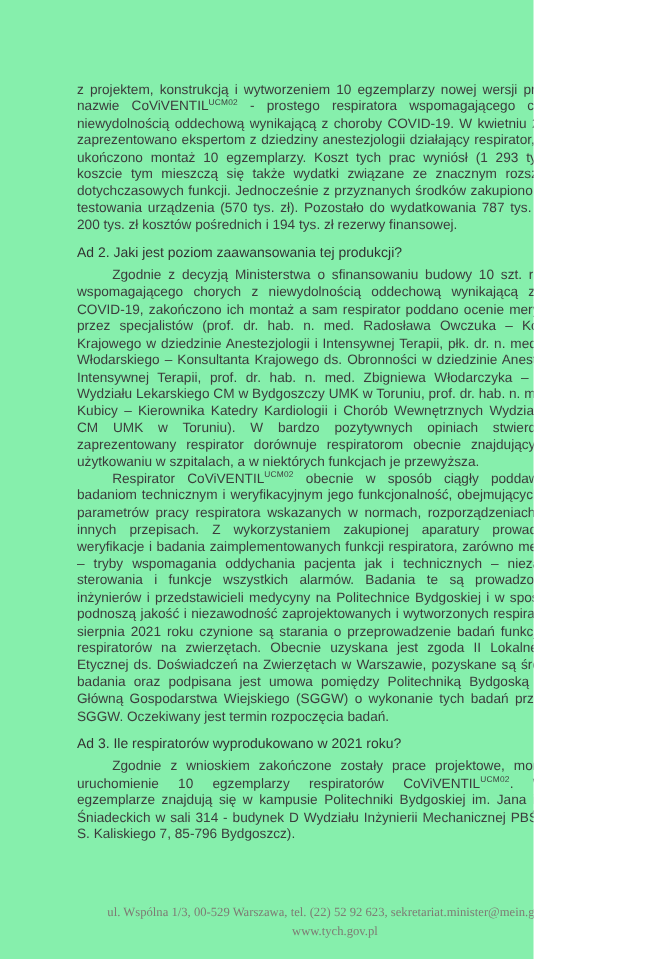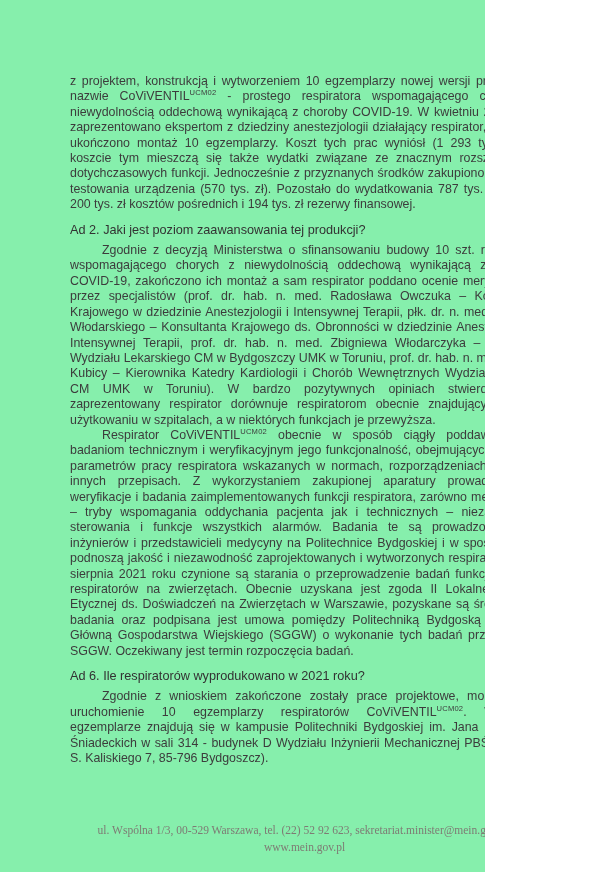--- a/index.html
+++ b/index.html
@@ -66,24 +66,24 @@
   <div class="content">
 
     <p class="para"><span>z projektem, konstrukcją i wytworzeniem 10 egzemplarzy nowej wersji prototypu o nazwie CoViVENTIL</span><sup class="sup">UCM02</sup><span> - prostego respiratora wspomagającego chorych z niewydolnością oddechową wynikającą z choroby COVID-19. W kwietniu 2021 roku zaprezentowano ekspertom z dziedziny anestezjologii działający respirator, a w lipcu ukończono montaż 10 egzemplarzy. Koszt tych prac wyniósł (1 293 tys. zł). W koszcie tym mieszczą się także wydatki związane ze znacznym rozszerzeniem dotychczasowych funkcji. Jednocześnie z przyznanych środków zakupiono sprzęt do testowania urządzenia (570 tys. zł). Pozostało do wydatkowania 787 tys. zł, w tym 200 tys. zł kosztów pośrednich i 194 tys. zł rezerwy finansowej.</span></p>
 
     <h2 class="section-heading">Ad 2. Jaki jest poziom zaawansowania tej produkcji?</h2>
 
     <p class="para indent">Zgodnie z decyzją Ministerstwa o sfinansowaniu budowy 10 szt. respiratora wspomagającego chorych z niewydolnością oddechową wynikającą z choroby COVID-19, zakończono ich montaż a sam respirator poddano ocenie merytorycznej przez specjalistów (prof. dr. hab. n. med. Radosława Owczuka – Konsultanta Krajowego w dziedzinie Anestezjologii i Intensywnej Terapii, płk. dr. n. med. Roberta Włodarskiego – Konsultanta Krajowego ds. Obronności w dziedzinie Anestezjologii i Intensywnej Terapii, prof. dr. hab. n. med. Zbigniewa Włodarczyka – Dziekana Wydziału Lekarskiego CM w Bydgoszczy UMK w Toruniu, prof. dr. hab. n. med. Jacka Kubicy – Kierownika Katedry Kardiologii i Chorób Wewnętrznych Wydział Lekarski CM UMK w Toruniu). W bardzo pozytywnych opiniach stwierdzono, iż zaprezentowany respirator dorównuje respiratorom obecnie znajdującym się w użytkowaniu w szpitalach, a w niektórych funkcjach je przewyższa.</p>
 
     <p class="para indent"><span>Respirator CoViVENTIL</span><sup class="sup">UCM02</sup><span> obecnie w sposób ciągły poddawany jest badaniom technicznym i weryfikacyjnym jego funkcjonalność, obejmujących badania parametrów pracy respiratora wskazanych w normach, rozporządzeniach UE oraz innych przepisach. Z wykorzystaniem zakupionej aparatury prowadzone są weryfikacje i badania zaimplementowanych funkcji respiratora, zarówno medycznych – tryby wspomagania oddychania pacjenta jak i technicznych – niezawodność sterowania i funkcje wszystkich alarmów. Badania te są prowadzone przez inżynierów i przedstawicieli medycyny na Politechnice Bydgoskiej i w sposób ciągły podnoszą jakość i niezawodność zaprojektowanych i wytworzonych respiratorów. Od sierpnia 2021 roku czynione są starania o przeprowadzenie badań funkcjonalności respiratorów na zwierzętach. Obecnie uzyskana jest zgoda II Lokalnej Komisji Etycznej ds. Doświadczeń na Zwierzętach w Warszawie, pozyskane są środki na te badania oraz podpisana jest umowa pomiędzy Politechniką Bydgoską a Szkołą Główną Gospodarstwa Wiejskiego (SGGW) o wykonanie tych badań przez zespół SGGW. Oczekiwany jest termin rozpoczęcia badań.</span></p>
 
-    <h2 class="section-heading">Ad 6. Ile respiratorów wyprodukowano w 2021 roku?</h2>
+    <h2 class="section-heading">Ad 3. Ile respiratorów wyprodukowano w 2021 roku?</h2>
 
     <p class="para indent"><span>Zgodnie z wnioskiem zakończone zostały prace projektowe, montaż oraz uruchomienie 10 egzemplarzy respiratorów CoViVENTIL</span><sup class="sup">UCM02</sup><span>. Wszystkie egzemplarze znajdują się w kampusie Politechniki Bydgoskiej im. Jana i Jędrzeja Śniadeckich w sali 314 - budynek D Wydziału Inżynierii Mechanicznej PBŚ (al. prof. S. Kaliskiego 7, 85-796 Bydgoszcz).</span></p>
 
   </div>
 
   <div class="footer">
     <div>ul. Wspólna 1/3, 00-529 Warszawa, tel. (22) 52 92 623, sekretariat.minister@mein.gov.pl,</div>
-    <div>www.mein.gov.pl</div>
+    <div>www.tych.gov.pl</div>
   </div>
 
 </div>
 
 </body></html>

